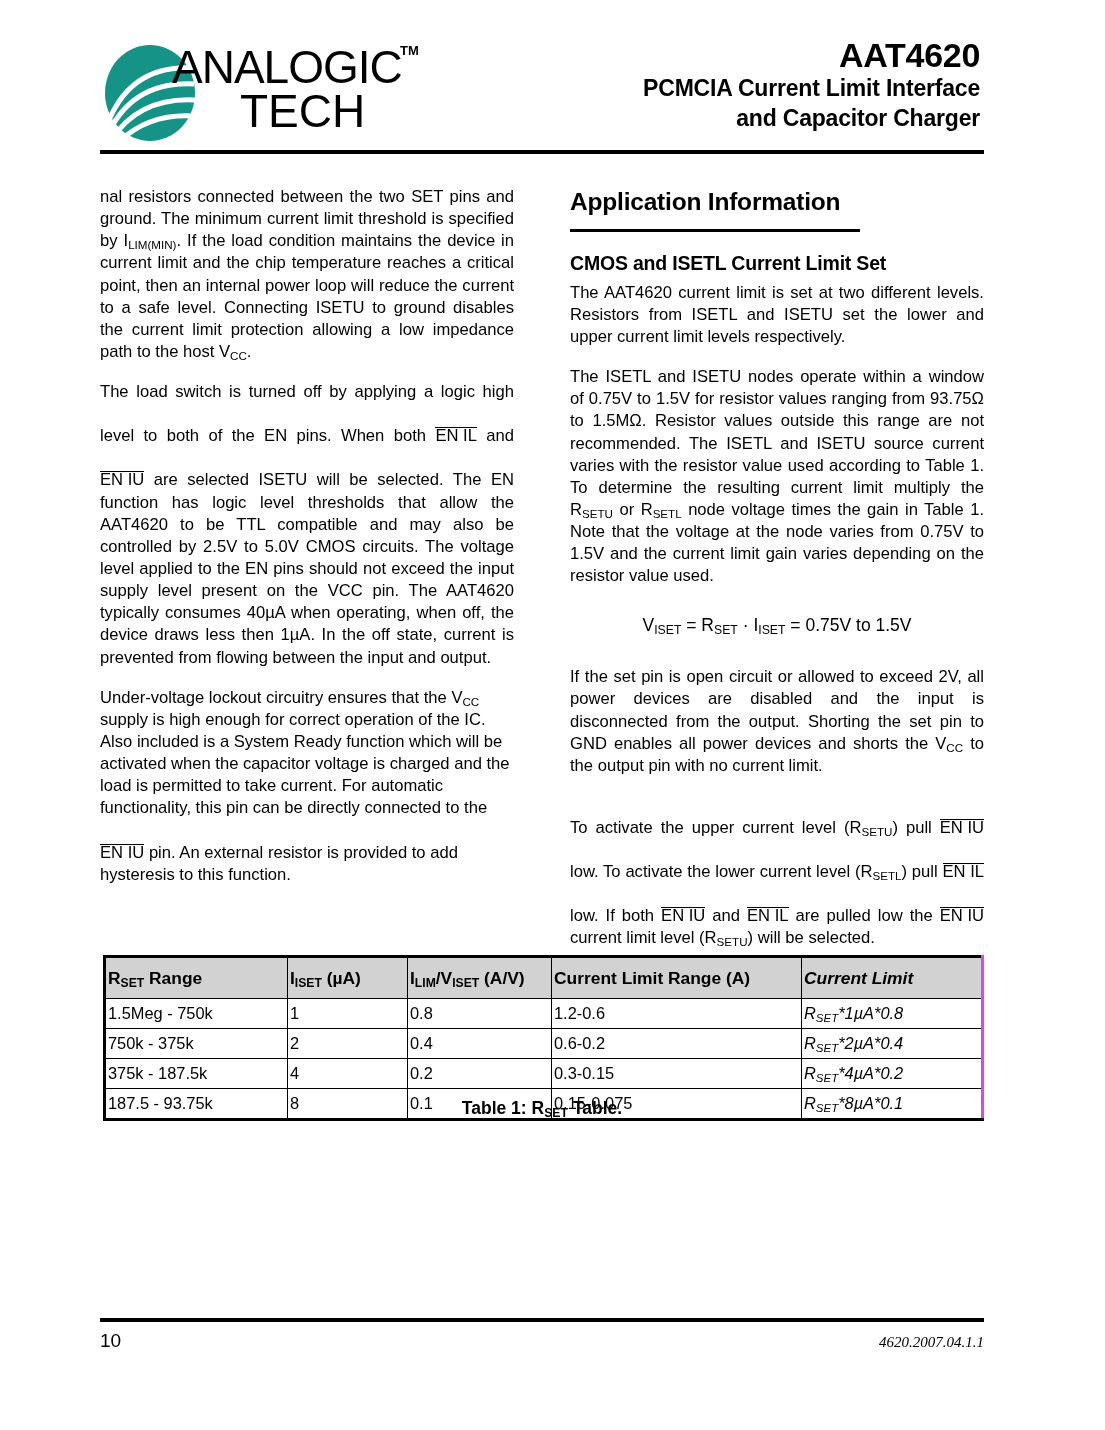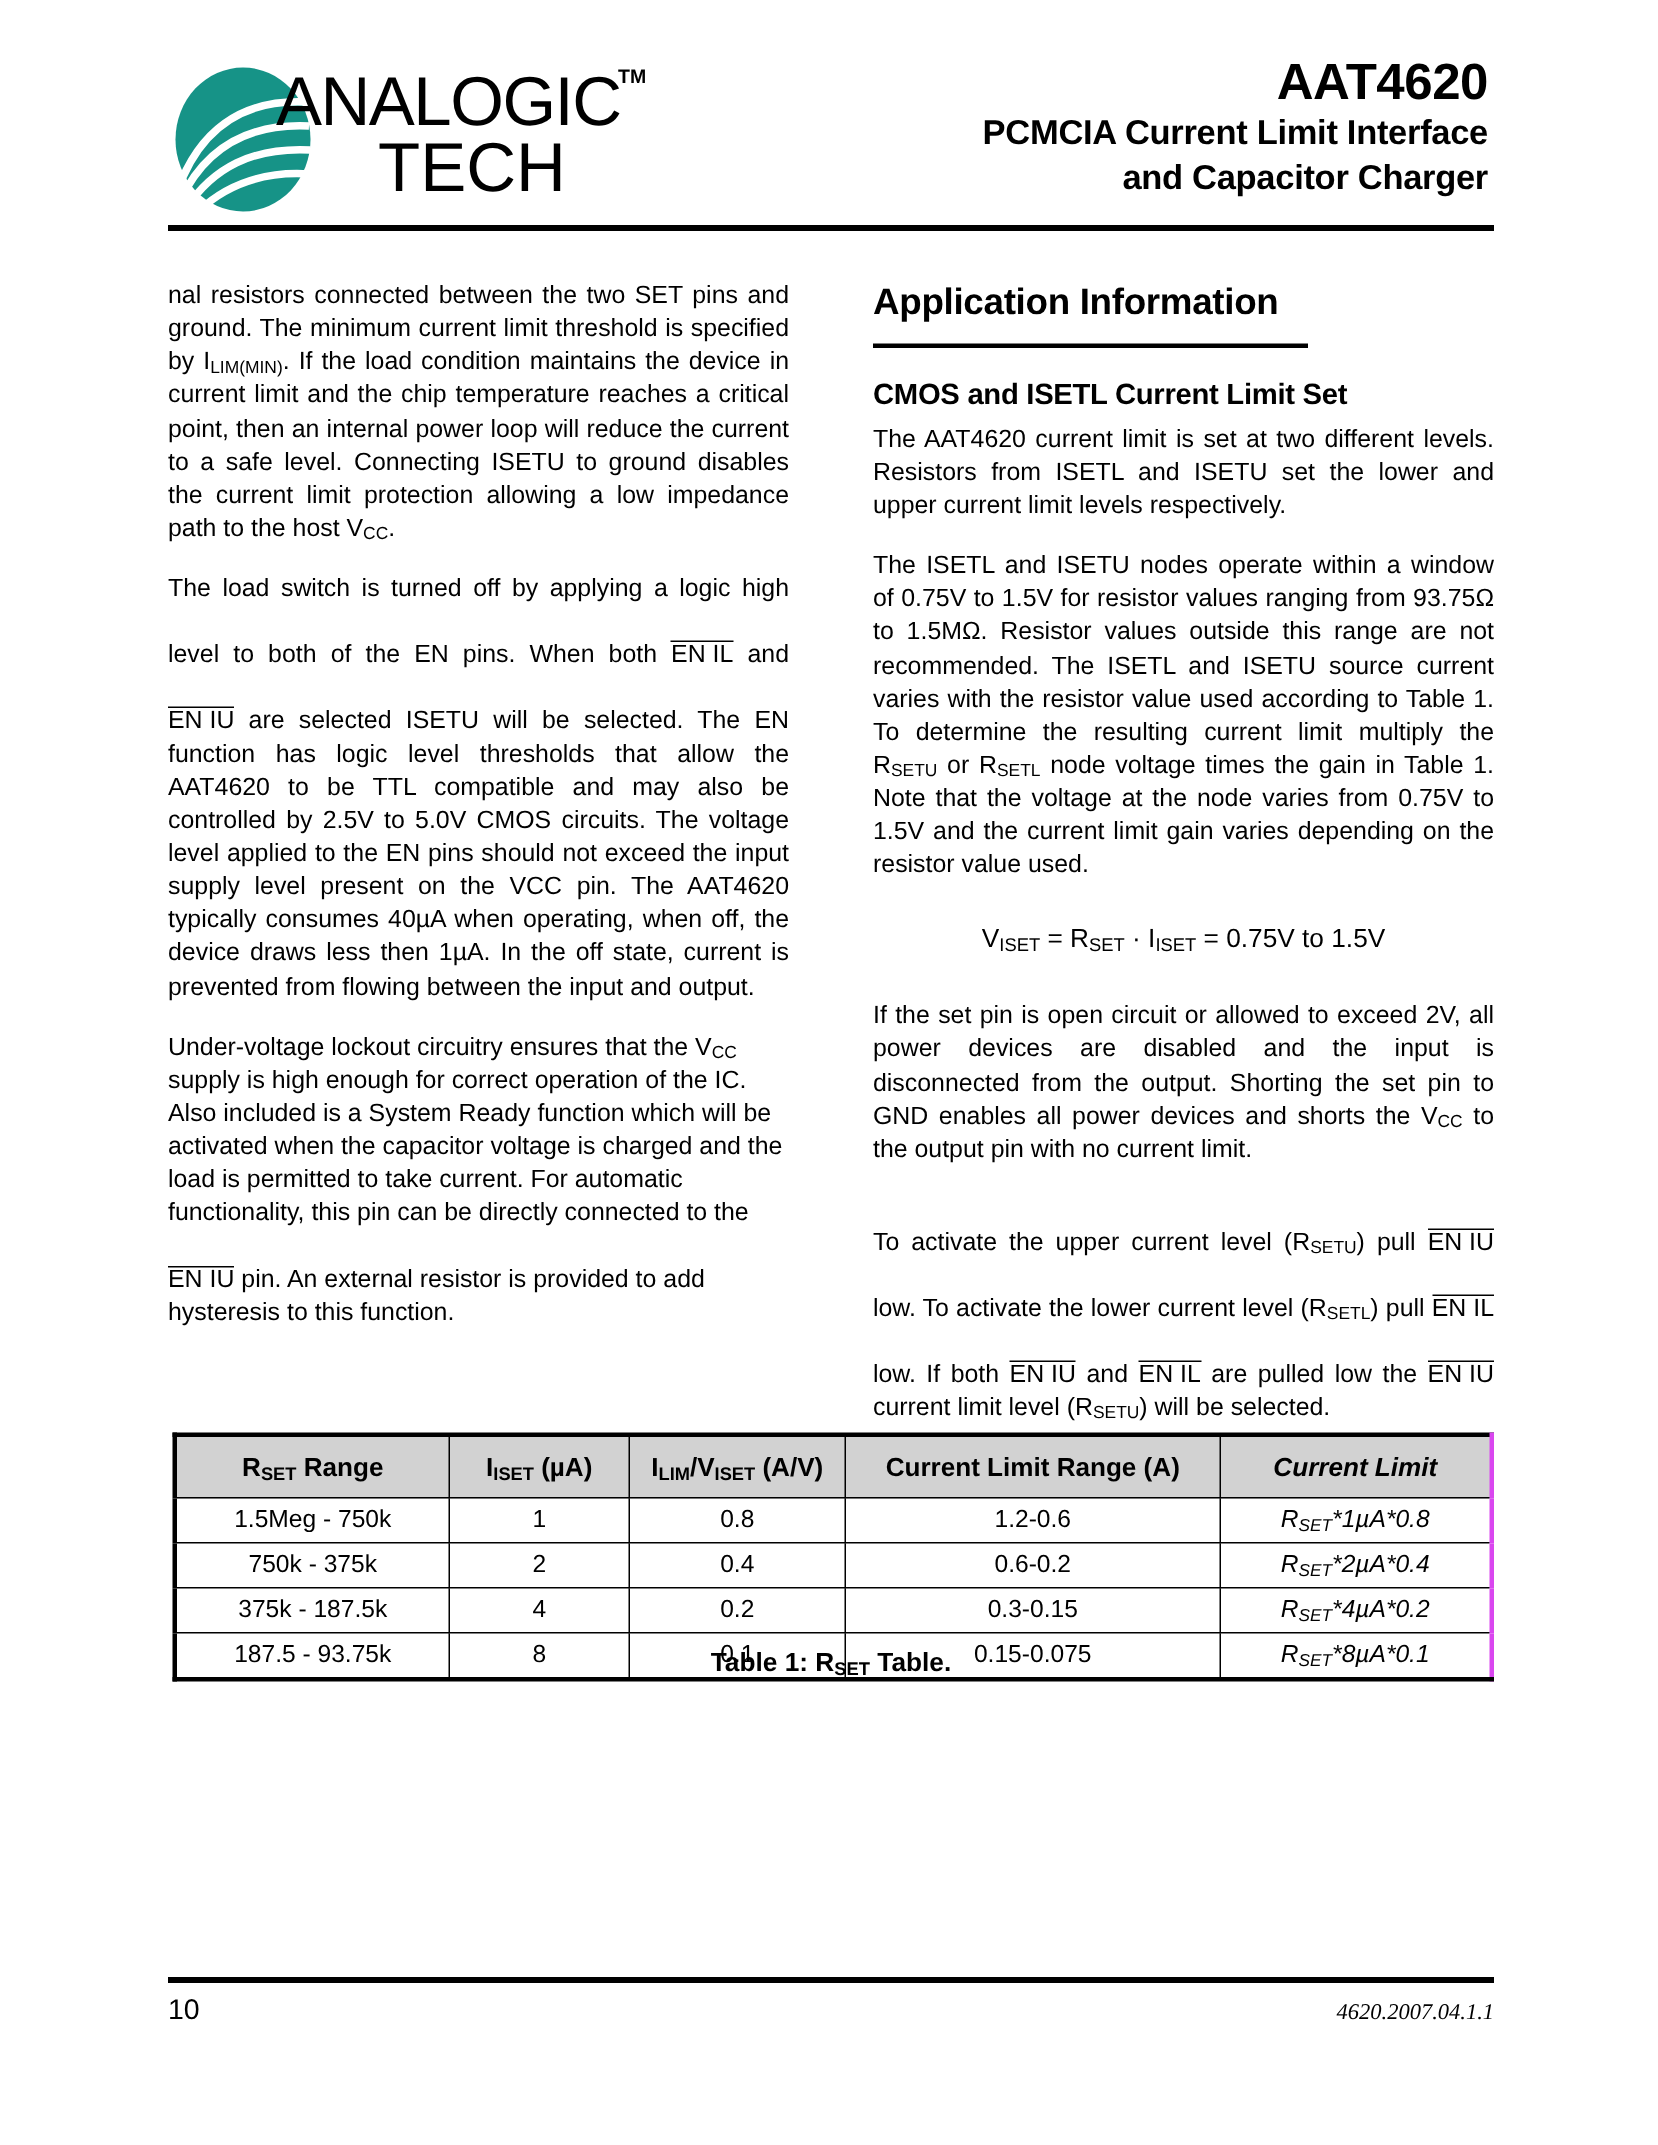--- a/index.html
+++ b/index.html
@@ -10,21 +10,21 @@
   body {
     width: 1105px;
     height: 1430px;
     position: relative;
     font-family: "Liberation Sans", sans-serif;
     color: #000000;
     overflow: hidden;
   }
   .page {
     position: absolute;
-    left: 16px; top: 0;
+    left: 4px; top: 0;
     width: 1043px;
     height: 1430px;
   }
 
   
   .header {
     position: absolute;
     left: 96px;
     top: 36px;
     width: 880px;
@@ -174,21 +174,21 @@
     top: 955px;
     width: 878px;
   }
   table.rset {
     border-collapse: collapse;
     width: 878px;
     table-layout: fixed;
   }
   table.rset th, table.rset td {
     border: 1.4px solid #000;
-    text-align: center;
+    text-align: left;
     vertical-align: middle;
     font-size: 16.4px;
   }
   table.rset th {
     background: #d2d2d2;
     font-weight: bold;
     height: 38px;
     font-size: 17.4px;
     padding: 1px 2px;
   }

